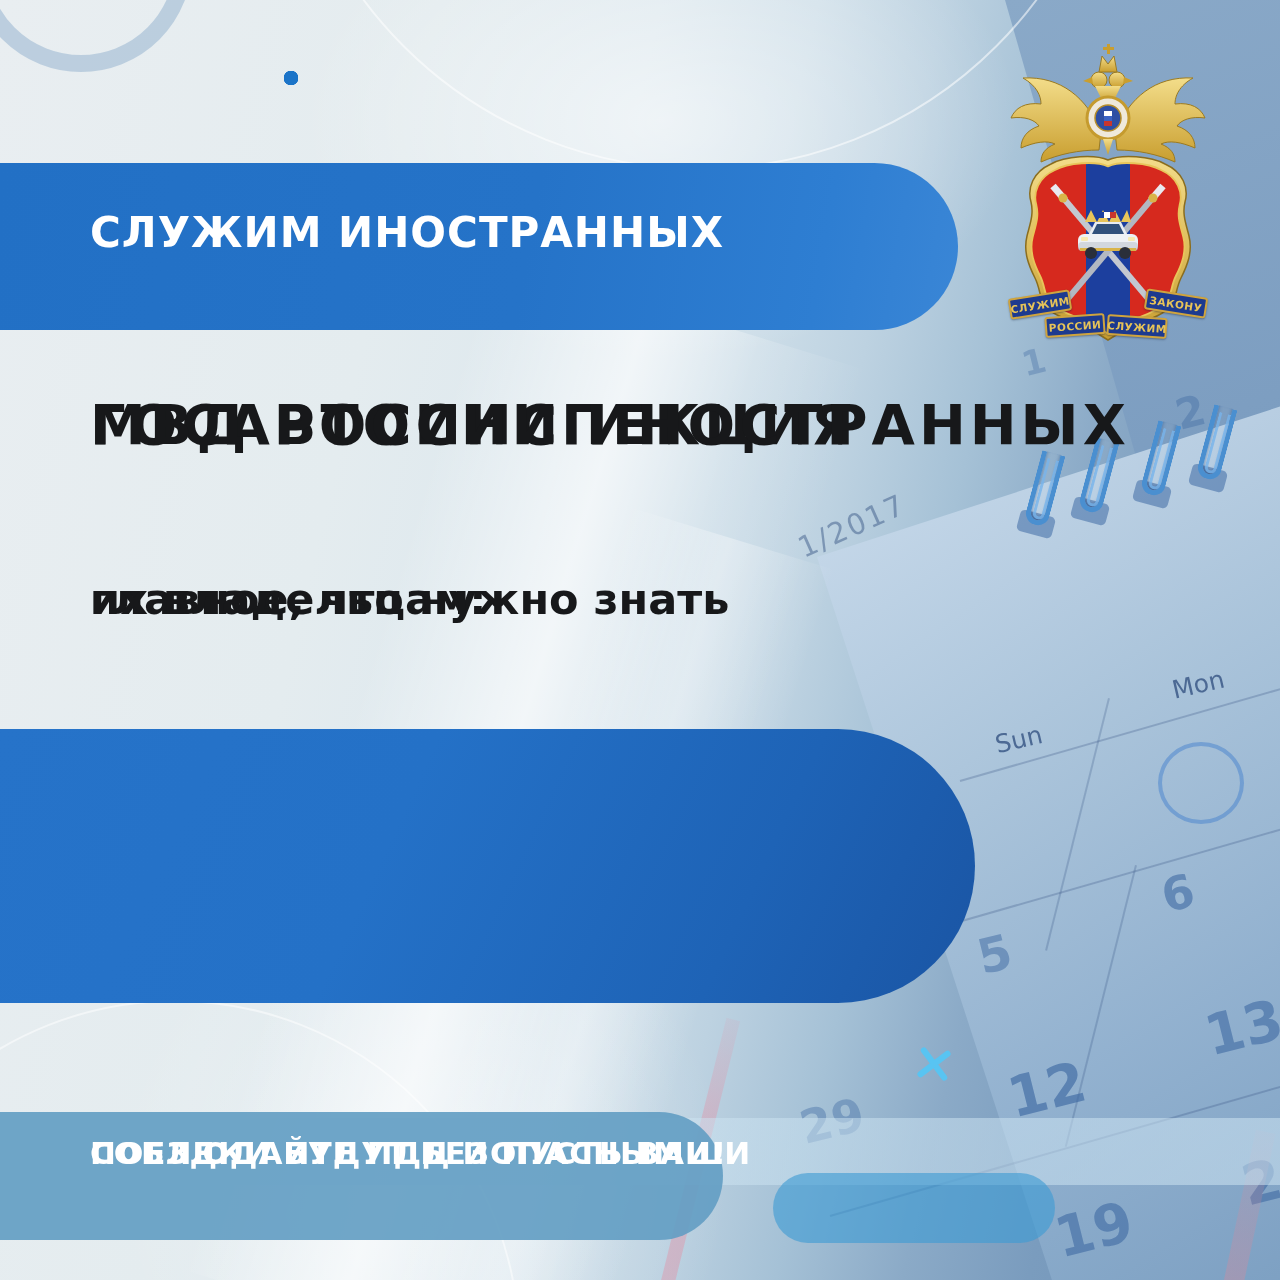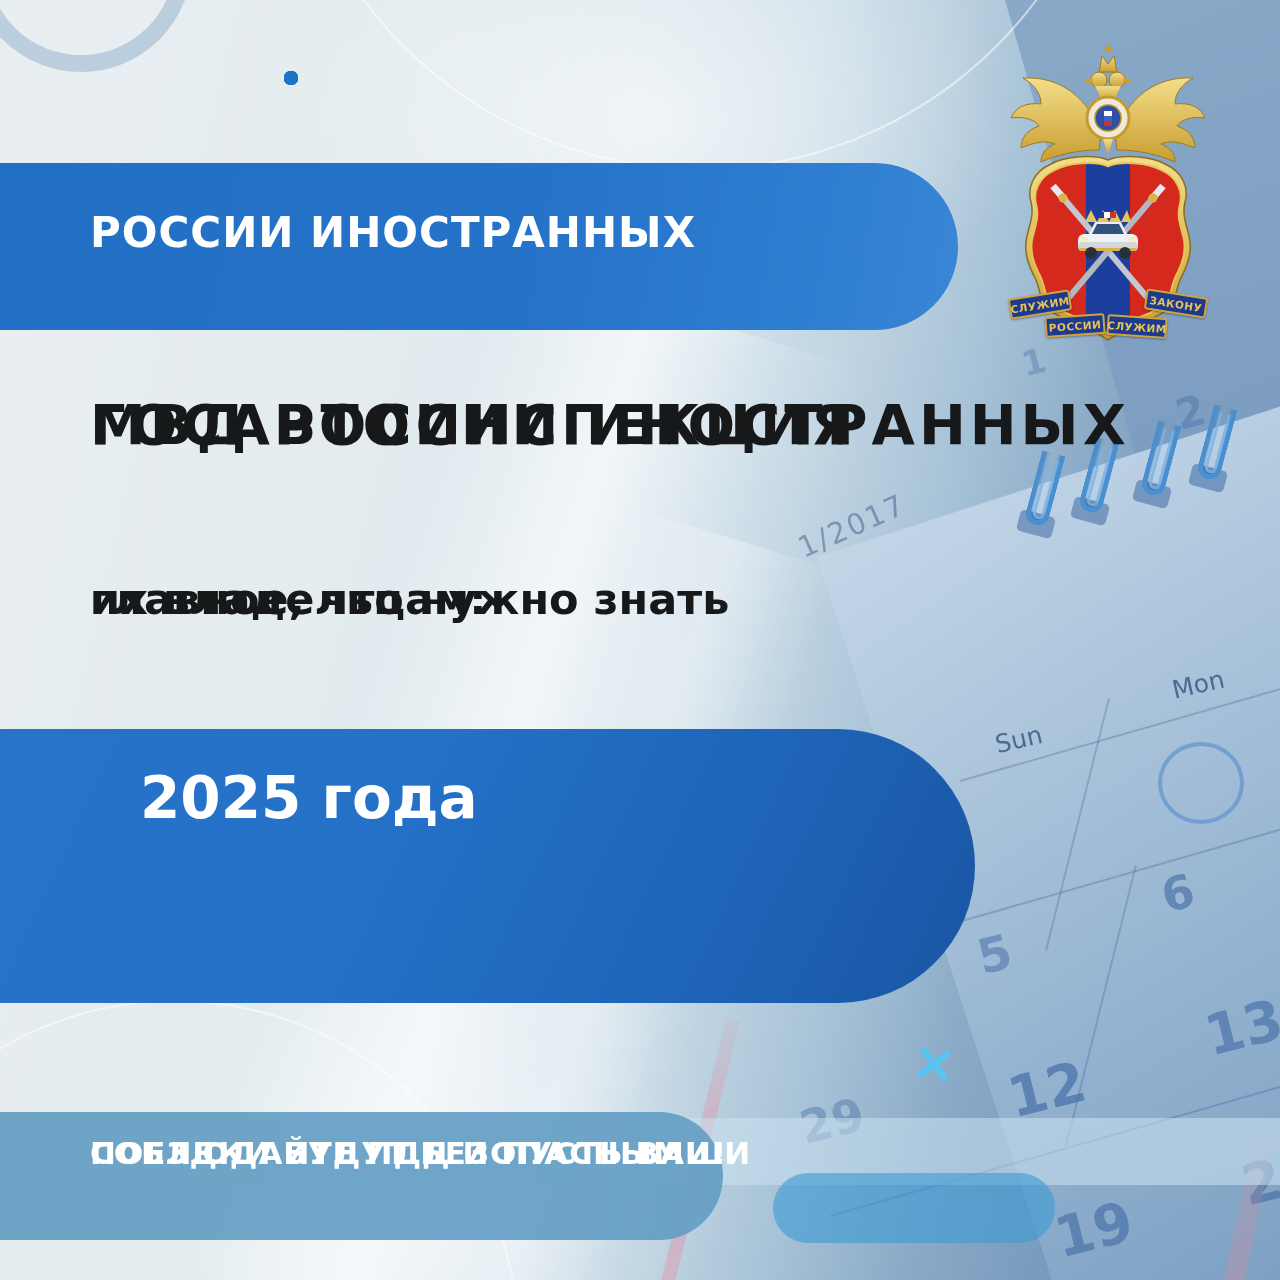--- a/index.html
+++ b/index.html
@@ -172,35 +172,34 @@
       <div class="c1"></div>
       <div class="c2"></div>
     </div>
 
   <div class="footer-banner">
     <span class="ln">СОБЛЮДАЙТЕ ПДД И ПУСТЬ ВАШИ</span>
     <span class="ln">ПОЕЗДКИ БУДУТ БЕЗОПАСНЫМИ!</span>
   </div>
 
   <div class="topic-banner">
-    <span class="ln">РОССИИ ИНОСТРАННЫХ</span>
+    <span class="ln">СЛУЖИМ ИНОСТРАННЫХ</span>
   </div>
 
   <div class="main-title">
     <span class="ln">ГОСАВТОИНСПЕКЦИЯ</span>
     <span class="ln">МВД РОССИИ ИНОСТРАННЫХ</span>
   </div>
 
   <div class="subtitle">
     <span class="ln">главное, что нужно знать</span>
     <span class="ln">их владельцам:</span>
   </div>
 
   <div class="highlight-box">
-    <span class="ln">2025 года</span>
   </div>
 
   <div class="dots">
     <i></i>
       <i></i>
       <i></i>
       <i></i>
       <i></i>
       <i></i>
       <i></i>

